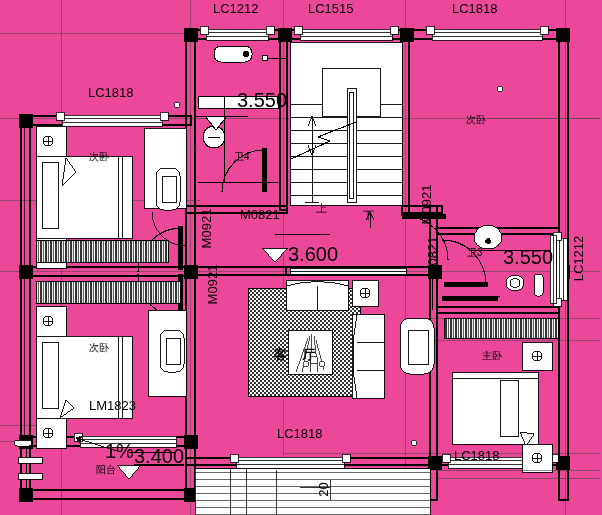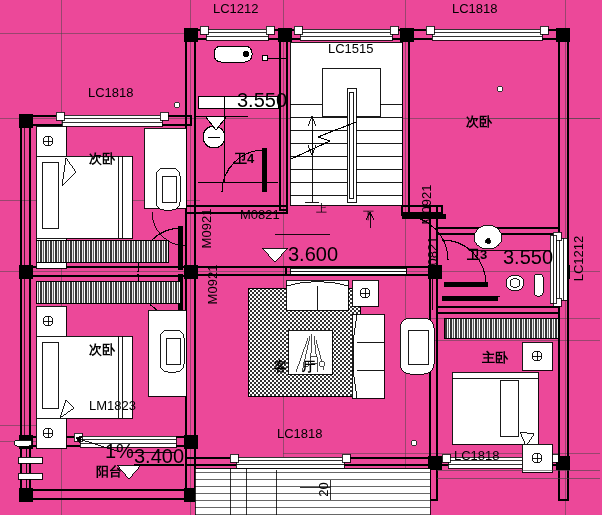--- a/index.html
+++ b/index.html
@@ -19,21 +19,21 @@
   .lbl {
     position: absolute;
     color: #000;
     font-family: "Liberation Sans", "DejaVu Sans", sans-serif;
     white-space: nowrap;
     line-height: 1;
     letter-spacing: 0px;
   }
   .code { font-size: 13px; }
   .elev { font-size: 20px; }
-  .room { font-size: 13px; font-weight: bold; }
+  .room { font-size: 10px; font-weight: normal; }
   .roomwide { font-size: 13px; font-weight: bold; letter-spacing: 6px; }
   .small { font-size: 11px; }
   .vert {
     transform-origin: center center;
     transform: rotate(-90deg);
   }
 </style>
 </head>
 <body>
 
@@ -464,21 +464,21 @@
 
       <g stroke="#000" stroke-width="0.8">
         <rect x="550" y="235" width="6" height="68" fill="#fff"></rect>
         <line x1="553" y1="235" x2="553" y2="303"></line>
       </g>
     </g>
   </svg>
 
   <div class="lbl code" style="left:213px; top:2px;">LC1212</div>
 
-  <div class="lbl code" style="left:328px; top:2px;margin-top:40px;">LC1515</div>
+  <div class="lbl code" style="left:308px; top:2px;">LC1515</div>
 
   <div class="lbl code" style="left:452px; top:2px;">LC1818</div>
 
   <div class="lbl code" style="left:88px; top:86px;">LC1818</div>
 
   <div class="lbl elev" style="left:237px; top:90px;">3.550</div>
 
   <div class="lbl room" style="left:234px; top:152px;">卫4</div>
 
   <div class="lbl room" style="left:466px; top:115px;">次卧</div>
@@ -502,21 +502,21 @@
   <div class="lbl code vert" style="left:400px; top:198px; width:52px; text-align:center;">M0921</div>
 
   <div class="lbl code vert" style="left:406px; top:250px; width:52px; text-align:center;">M0821</div>
 
   <div class="lbl room" style="left:467px; top:248px;">卫3</div>
 
   <div class="lbl elev" style="left:503px; top:247px;">3.550</div>
 
   <div class="lbl code vert" style="left:552px; top:252px; width:52px; text-align:center;">LC1212</div>
 
-  <div class="lbl roomwide" style="left:274px; top:360px;">客 厅</div>
+  <div class="lbl roomwide" style="left:274px; top:348px;">客 厅</div>
 
   <div class="lbl room" style="left:482px; top:351px;">主卧</div>
 
   <div class="lbl code" style="left:89px; top:399px;">LM1823</div>
 
   <div class="lbl code" style="left:277px; top:427px;">LC1818</div>
 
   <div class="lbl code" style="left:454px; top:449px;">LC1818</div>
 
   <div class="lbl elev" style="left:105px; top:441px;">1%</div>

